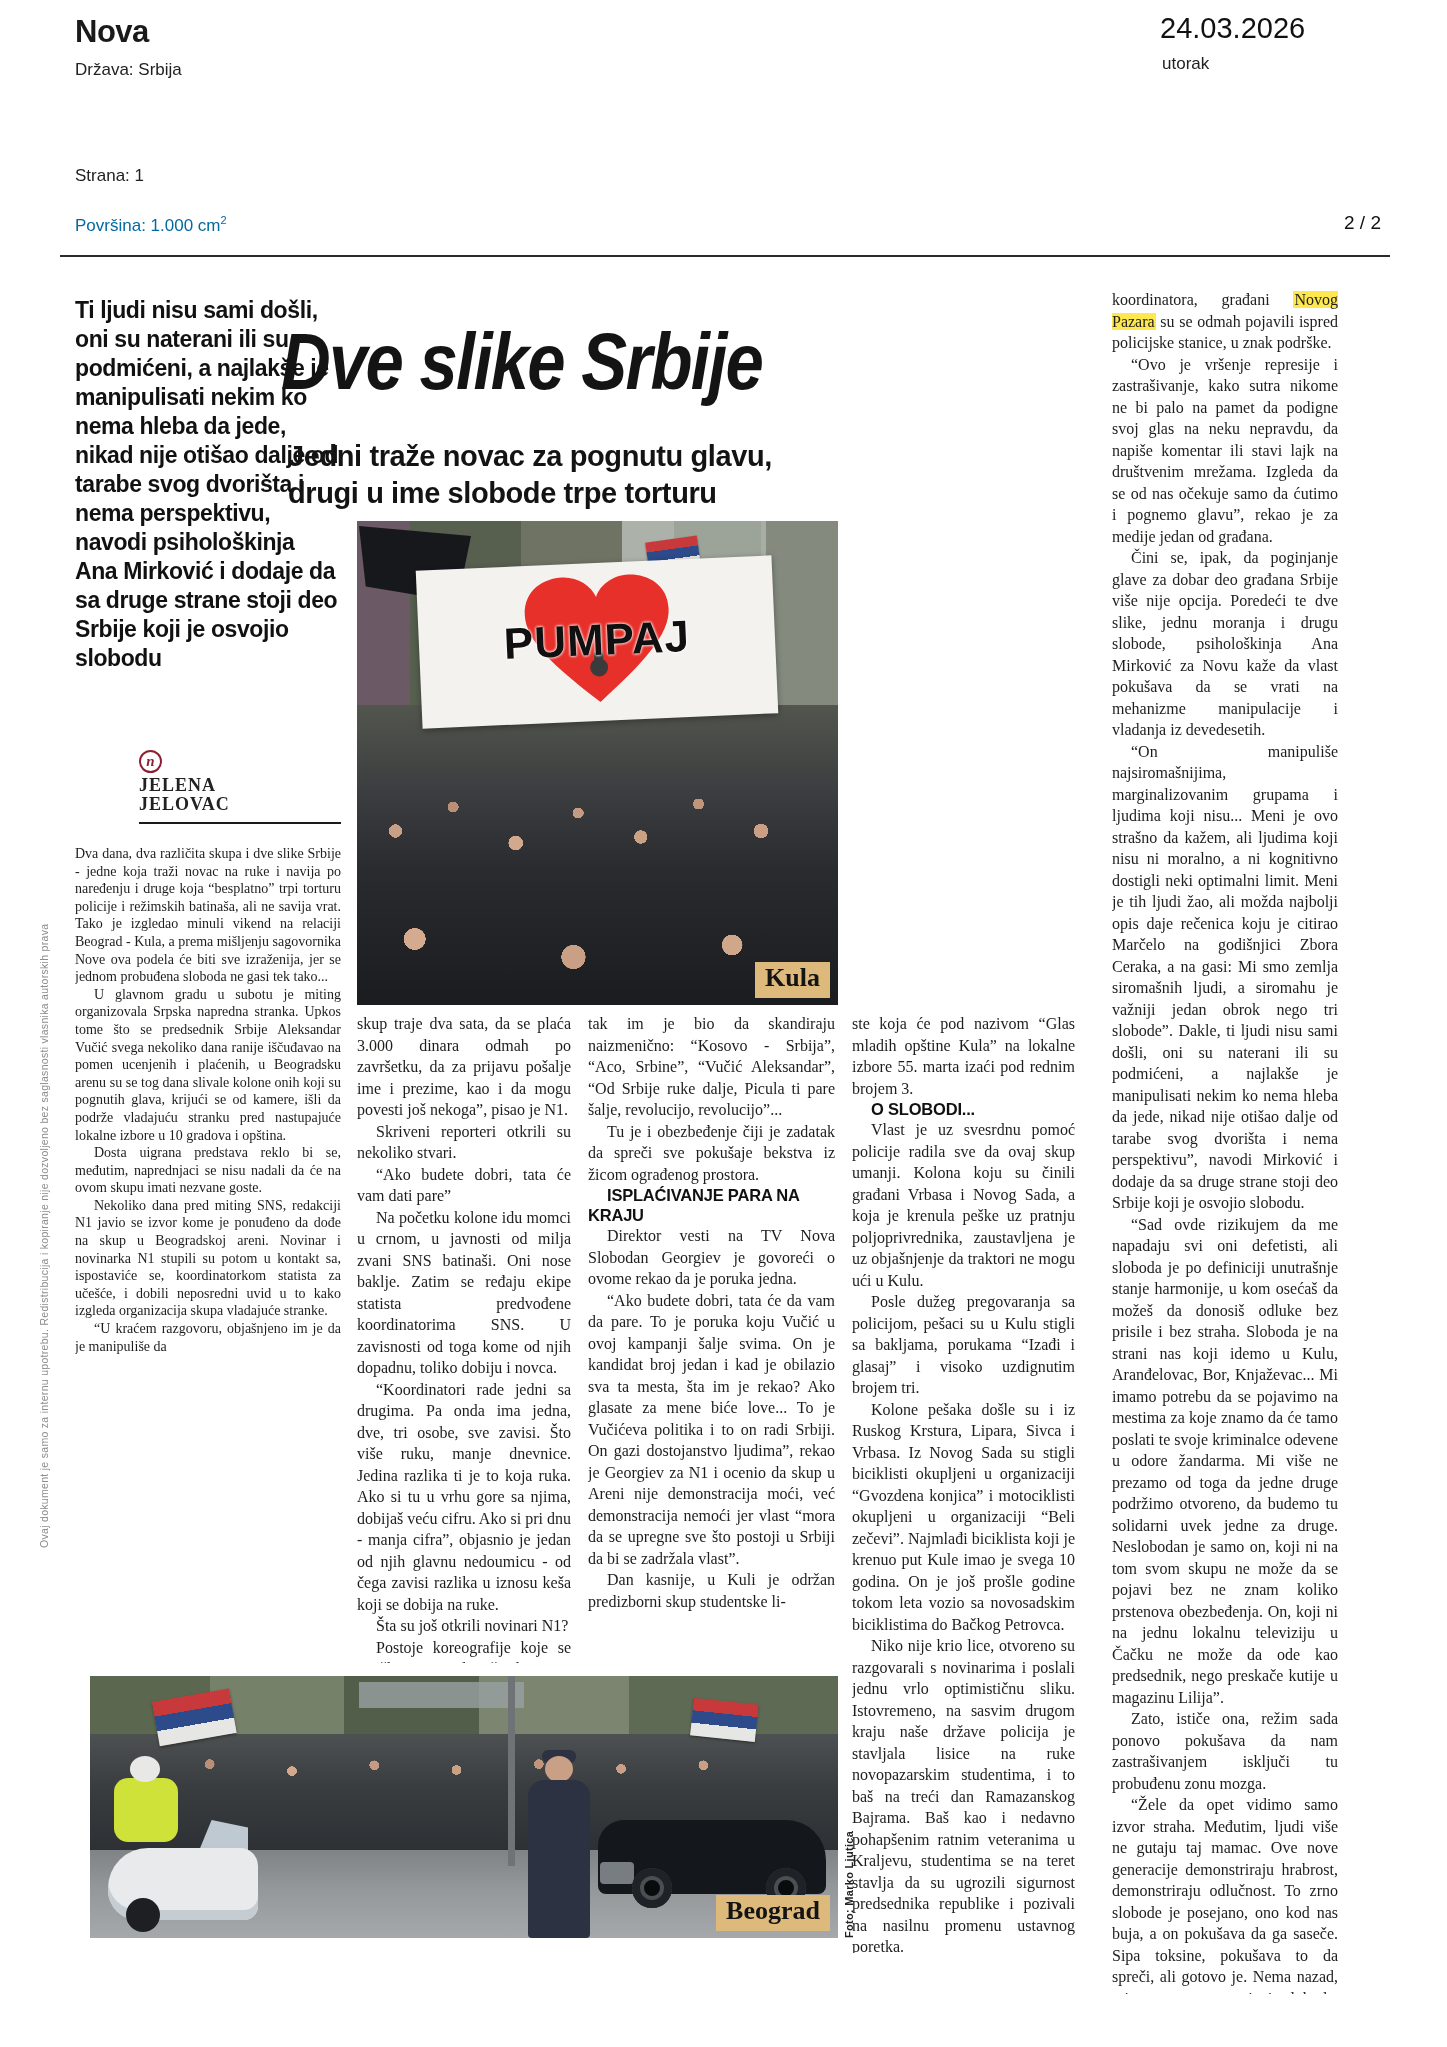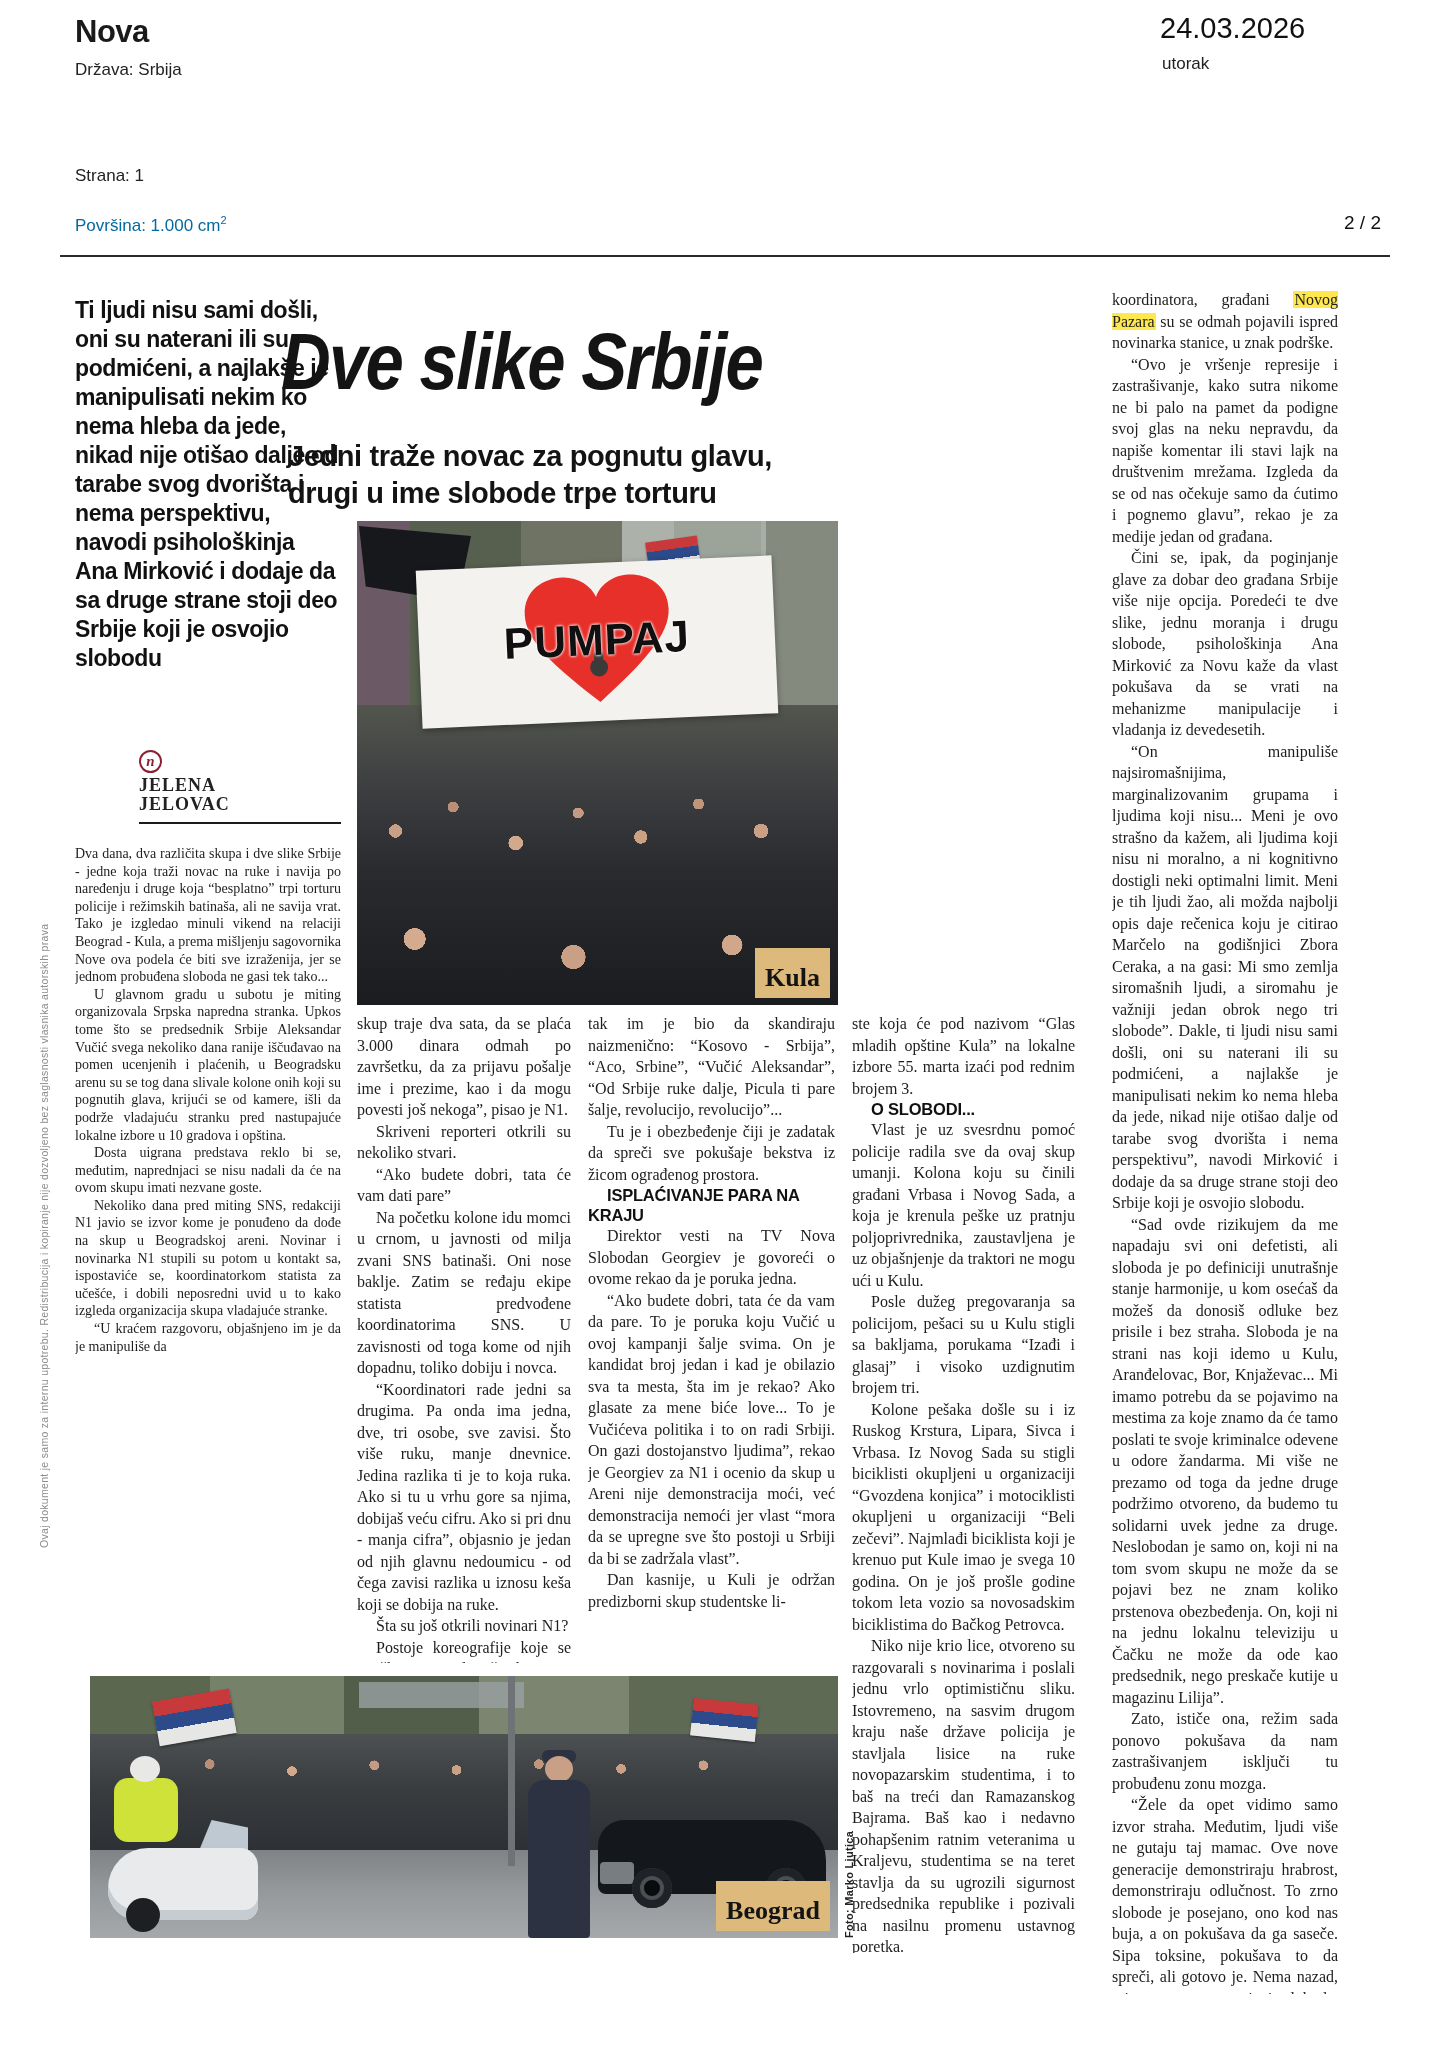--- a/index.html
+++ b/index.html
@@ -78,21 +78,21 @@
         radial-gradient(circle 9px at 46% 36%,#c49a82 0 60%,transparent 61%),
         radial-gradient(circle 11px at 59% 44%,#caa183 0 60%,transparent 61%),
         radial-gradient(circle 9px at 71% 33%,#bf957c 0 60%,transparent 61%),
         radial-gradient(circle 12px at 84% 42%,#cb9f85 0 60%,transparent 61%),
         radial-gradient(circle 18px at 12% 78%,#d4ab8f 0 60%,transparent 61%),
         radial-gradient(circle 20px at 45% 84%,#c9a086 0 60%,transparent 61%),
         radial-gradient(circle 17px at 78% 80%,#d0a78b 0 60%,transparent 61%),
         linear-gradient(180deg,#53564e 0%,#3c3e40 28%,#2a2b2f 55%,#1b1c20 100%);}
   .photo-label{position:absolute;right:8px;bottom:7px;background:#ddb97b;color:#141414;
       font-family:"Liberation Serif",serif;font-weight:bold;font-size:26px;line-height:1;
-      padding:17px 10px 7px 10px;}
+      padding:3px 10px 7px 10px;}
   .photo2{left:90px;top:1676px;width:748px;height:262px;}
   .p2-top{position:absolute;left:0;top:0;width:100%;height:60px;
       background:linear-gradient(90deg,#5b684f 0 16%,#76816a 16% 34%,#525e49 34% 52%,#7b8570 52% 72%,#5f6a55 72% 100%);}
   .p2-building{position:absolute;left:36%;top:6px;width:22%;height:26px;background:#9aa0a3;opacity:.8;}
   .p2-crowd{top:58px;height:116px;bottom:auto;
       background:
         radial-gradient(circle 8px at 6% 30%,#c9a086 0 60%,transparent 61%),
         radial-gradient(circle 8px at 16% 26%,#b98f78 0 60%,transparent 61%),
         radial-gradient(circle 8px at 27% 32%,#d2a98d 0 60%,transparent 61%),
         radial-gradient(circle 8px at 38% 27%,#c49a82 0 60%,transparent 61%),
@@ -208,21 +208,21 @@
     <p class="cont">ste koja će pod nazivom “Glas mladih opštine Kula” na lokalne izbore 55. marta izaći pod rednim brojem 3.</p>
     <p class="col-subhead">O SLOBODI...</p>
     <p>Vlast je uz svesrdnu pomoć policije radila sve da ovaj skup umanji. Kolona koju su činili građani Vrbasa i Novog Sada, a koja je krenula peške uz pratnju poljoprivrednika, zaustavljena je uz objašnjenje da traktori ne mogu ući u Kulu.</p>
     <p>Posle dužeg pregovaranja sa policijom, pešaci su u Kulu stigli sa bakljama, porukama “Izađi i glasaj” i visoko uzdignutim brojem tri.</p>
     <p>Kolone pešaka došle su i iz Ruskog Krstura, Lipara, Sivca i Vrbasa. Iz Novog Sada su stigli biciklisti okupljeni u organizaciji “Gvozdena konjica” i motociklisti okupljeni u organizaciji “Beli zečevi”. Najmlađi biciklista koji je krenuo put Kule imao je svega 10 godina. On je još prošle godine tokom leta vozio sa novosadskim biciklistima do Bačkog Petrovca.</p>
     <p>Niko nije krio lice, otvoreno su razgovarali s novinarima i poslali jednu vrlo optimističnu sliku. Istovremeno, na sasvim drugom kraju naše države policija je stavljala lisice na ruke novopazarskim studentima, i to baš na treći dan Ramazanskog Bajrama. Baš kao i nedavno pohapšenim ratnim veteranima u Kraljevu, studentima se na teret stavlja da su ugrozili sigurnost predsednika republike i pozivali na nasilnu promenu ustavnog poretka.</p>
 
   </div>
 
   <div class="bodycol col5">
-    <p class="cont"><span>koordinatora, građani </span><mark>Novog Pazara</mark><span> su se odmah pojavili ispred novinarka stanice, u znak podrške.</span></p>
+    <p class="cont"><span>koordinatora, građani </span><mark>Novog Pazara</mark><span> su se odmah pojavili ispred policijske stanice, u znak podrške.</span></p>
     <p>“Ovo je vršenje represije i zastrašivanje, kako sutra nikome ne bi palo na pamet da podigne svoj glas na neku nepravdu, da napiše komentar ili stavi lajk na društvenim mrežama. Izgleda da se od nas očekuje samo da ćutimo i pognemo glavu”, rekao je za medije jedan od građana.</p>
     <p>Čini se, ipak, da poginjanje glave za dobar deo građana Srbije više nije opcija. Poredeći te dve slike, jednu moranja i drugu slobode, psihološkinja Ana Mirković za Novu kaže da vlast pokušava da se vrati na mehanizme manipulacije i vladanja iz devedesetih.</p>
     <p>“On manipuliše najsiromašnijima, marginalizovanim grupama i ljudima koji nisu... Meni je ovo strašno da kažem, ali ljudima koji nisu ni moralno, a ni kognitivno dostigli neki optimalni limit. Meni je tih ljudi žao, ali možda najbolji opis daje rečenica koju je citirao Marčelo na godišnjici Zbora Ceraka, a na gasi: Mi smo zemlja siromašnih ljudi, a siromahu je važniji jedan obrok nego tri slobode”. Dakle, ti ljudi nisu sami došli, oni su naterani ili su podmićeni, a najlakše je manipulisati nekim ko nema hleba da jede, nikad nije otišao dalje od tarabe svog dvorišta i nema perspektivu”, navodi Mirković i dodaje da sa druge strane stoji deo Srbije koji je osvojio slobodu.</p>
     <p>“Sad ovde rizikujem da me napadaju svi oni defetisti, ali sloboda je po definiciji unutrašnje stanje harmonije, u kom osećaš da možeš da donosiš odluke bez prisile i bez straha. Sloboda je na strani nas koji idemo u Kulu, Aranđelovac, Bor, Knjaževac... Mi imamo potrebu da se pojavimo na mestima za koje znamo da će tamo poslati te svoje kriminalce odevene u odore žandarma. Mi više ne prezamo od toga da jedne druge podržimo otvoreno, da budemo tu solidarni uvek jedne za druge. Neslobodan je samo on, koji ni na tom svom skupu ne može da se pojavi bez ne znam koliko prstenova obezbeđenja. On, koji ni na jednu lokalnu televiziju u Čačku ne može da ode kao predsednik, nego preskače kutije u magazinu Lilija”.</p>
     <p>Zato, ističe ona, režim sada ponovo pokušava da nam zastrašivanjem isključi tu probuđenu zonu mozga.</p>
     <p>“Žele da opet vidimo samo izvor straha. Međutim, ljudi više ne gutaju taj mamac. Ove nove generacije demonstriraju hrabrost, demonstriraju odlučnost. To zrno slobode je posejano, ono kod nas buja, a on pokušava da ga saseče. Sipa toksine, pokušava to da spreči, ali gotovo je. Nema nazad, mi smo na putu osvajanja slobode. Sad je sve na nama”, zaključuje Mirković.</p>
   </div>
 
   <div class="photo photo2">
     <div class="p2-top"></div>

